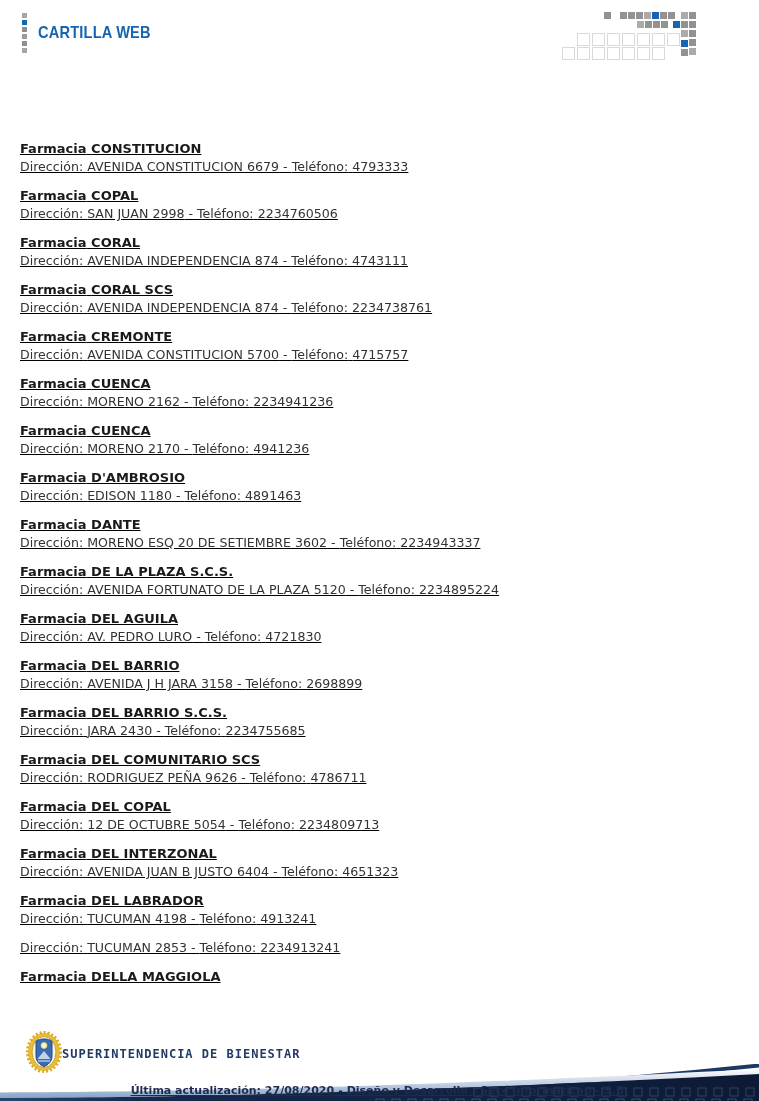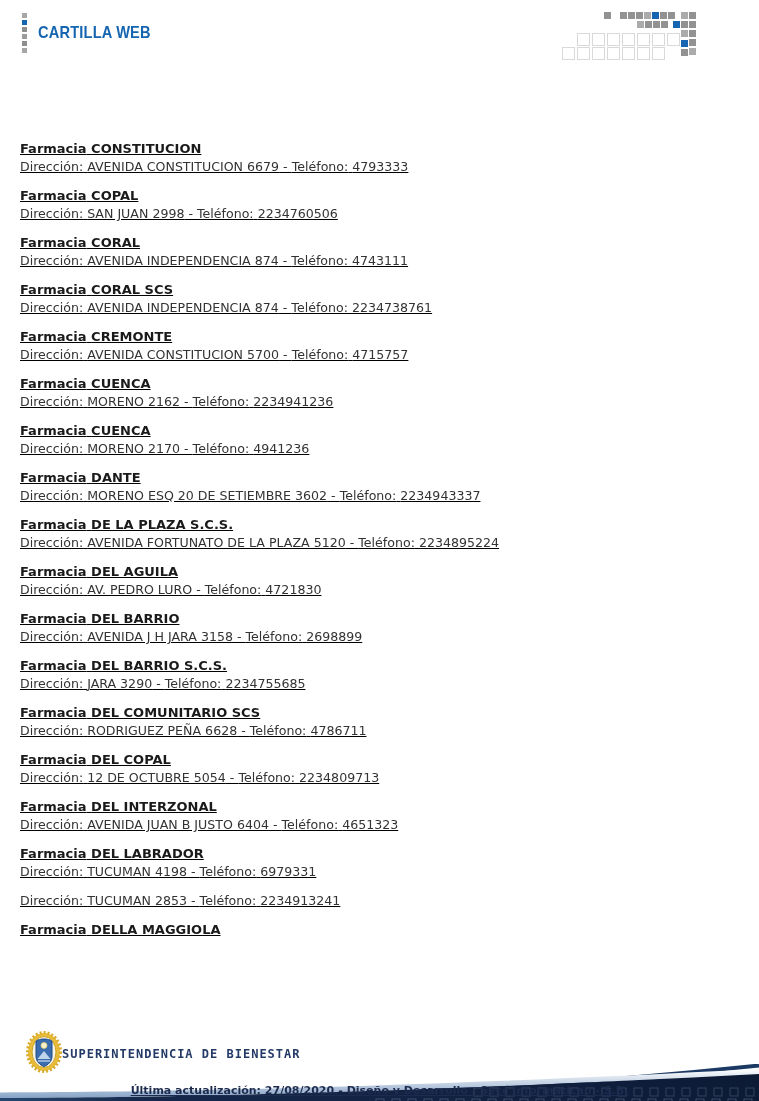--- a/index.html
+++ b/index.html
@@ -123,54 +123,58 @@
       </div>
       <div class="entry">
         <h3><span>Farmacia</span> <span>CUENCA</span></h3>
         <p><span>Dirección:</span> <span>MORENO 2162</span><span> - </span><span>Teléfono:</span> <span>2234941236</span></p>
       </div>
       <div class="entry">
         <h3><span>Farmacia</span> <span>CUENCA</span></h3>
         <p><span>Dirección:</span> <span>MORENO 2170</span><span> - </span><span>Teléfono:</span> <span>4941236</span></p>
       </div>
       <div class="entry">
+        <h3><span>Farmacia</span> <span>D'AMBROSIO</span></h3>
+        <p><span>Dirección:</span> <span>EDISON 1180</span><span> - </span><span>Teléfono:</span> <span>4891463</span></p>
+      </div>
+      <div class="entry">
         <h3><span>Farmacia</span> <span>DANTE</span></h3>
         <p><span>Dirección:</span> <span>MORENO ESQ 20 DE SETIEMBRE 3602</span><span> - </span><span>Teléfono:</span> <span>2234943337</span></p>
       </div>
       <div class="entry">
         <h3><span>Farmacia</span> <span>DE LA PLAZA S.C.S.</span></h3>
         <p><span>Dirección:</span> <span>AVENIDA FORTUNATO DE LA PLAZA 5120</span><span> - </span><span>Teléfono:</span> <span>2234895224</span></p>
       </div>
       <div class="entry">
         <h3><span>Farmacia</span> <span>DEL AGUILA</span></h3>
         <p><span>Dirección:</span> <span>AV. PEDRO LURO</span><span> - </span><span>Teléfono:</span> <span>4721830</span></p>
       </div>
       <div class="entry">
         <h3><span>Farmacia</span> <span>DEL BARRIO</span></h3>
         <p><span>Dirección:</span> <span>AVENIDA J H JARA 3158</span><span> - </span><span>Teléfono:</span> <span>2698899</span></p>
       </div>
       <div class="entry">
         <h3><span>Farmacia</span> <span>DEL BARRIO S.C.S.</span></h3>
-        <p><span>Dirección:</span> <span>JARA 3290</span><span> - </span><span>Teléfono:</span> <span>2234755685</span></p>
+        <p><span>Dirección:</span> <span>JARA 2430</span><span> - </span><span>Teléfono:</span> <span>2234755685</span></p>
       </div>
       <div class="entry">
         <h3><span>Farmacia</span> <span>DEL COMUNITARIO SCS</span></h3>
-        <p><span>Dirección:</span> <span>RODRIGUEZ PEÑA 6628</span><span> - </span><span>Teléfono:</span> <span>4786711</span></p>
+        <p><span>Dirección:</span> <span>RODRIGUEZ PEÑA 9626</span><span> - </span><span>Teléfono:</span> <span>4786711</span></p>
       </div>
       <div class="entry">
         <h3><span>Farmacia</span> <span>DEL COPAL</span></h3>
         <p><span>Dirección:</span> <span>12 DE OCTUBRE 5054</span><span> - </span><span>Teléfono:</span> <span>2234809713</span></p>
       </div>
       <div class="entry">
         <h3><span>Farmacia</span> <span>DEL INTERZONAL</span></h3>
         <p><span>Dirección:</span> <span>AVENIDA JUAN B JUSTO 6404</span><span> - </span><span>Teléfono:</span> <span>4651323</span></p>
       </div>
       <div class="entry">
         <h3><span>Farmacia</span> <span>DEL LABRADOR</span></h3>
-        <p><span>Dirección:</span> <span>TUCUMAN 4198</span><span> - </span><span>Teléfono:</span> <span>6979331</span></p>
+        <p><span>Dirección:</span> <span>TUCUMAN 4198</span><span> - </span><span>Teléfono:</span> <span>4913241</span></p>
       </div>
       <div class="entry">
         <p><span>Dirección:</span> <span>TUCUMAN 2853</span><span> - </span><span>Teléfono:</span> <span>2234913241</span></p>
       </div>
       <div class="entry">
         <h3><span>Farmacia</span> <span>DELLA MAGGIOLA</span></h3>
       </div>
     </div>
 
   <div class="footer">

